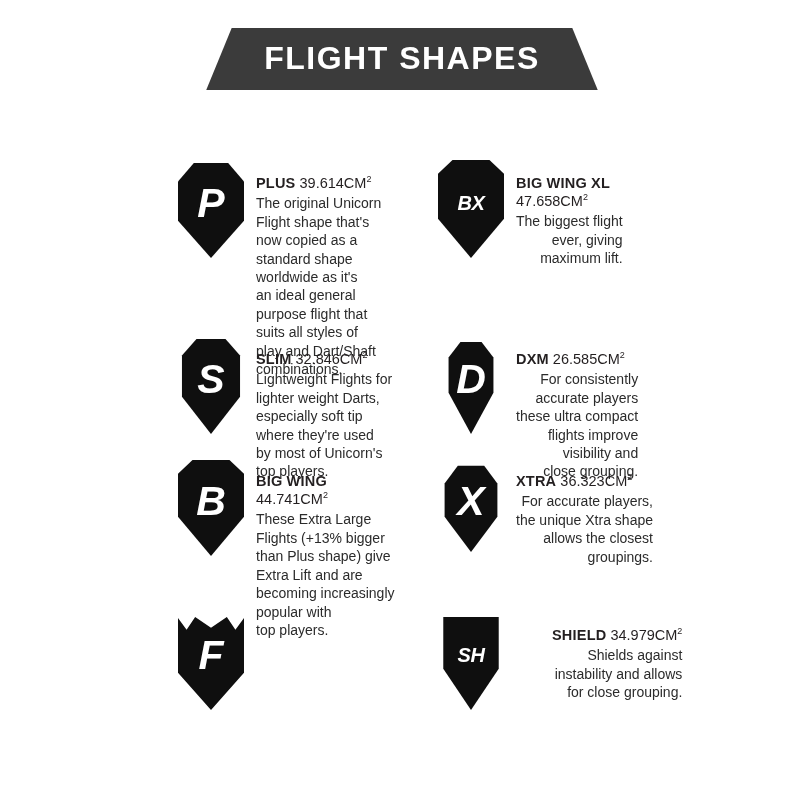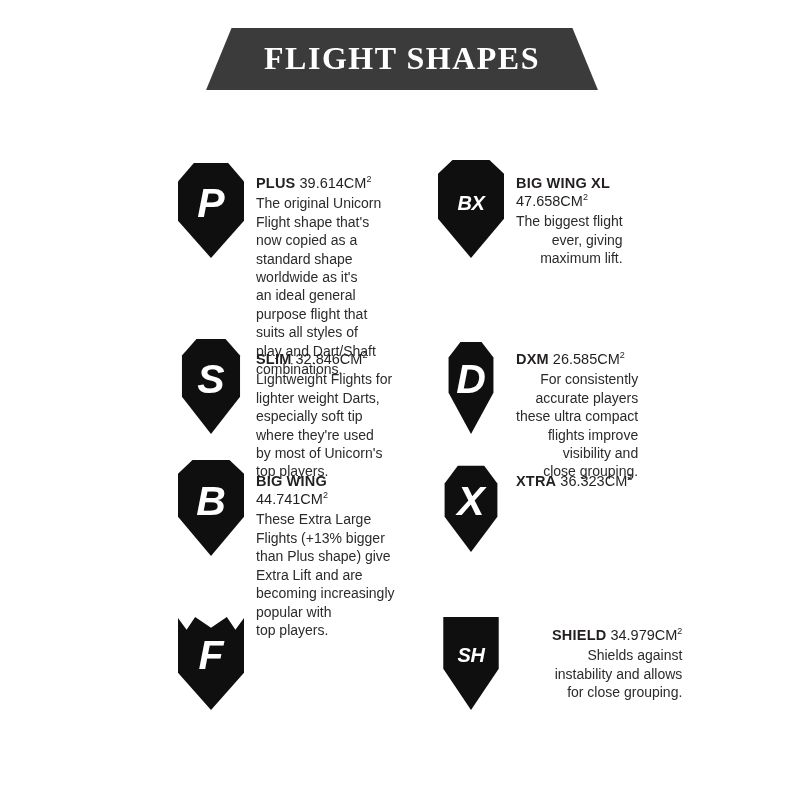--- a/index.html
+++ b/index.html
@@ -30,21 +30,21 @@
     color: #ffffff;
     padding: 14px 58px 16px 58px;
     clip-path: polygon(6.5% 0%, 93.5% 0%, 100% 100%, 0% 100%);
     -webkit-clip-path: polygon(6.5% 0%, 93.5% 0%, 100% 100%, 0% 100%);
   }
   .banner-title {
     font-size: 32px;
     font-weight: bold;
     letter-spacing: 1.5px;
     line-height: 1;
-    font-family: Liberation Serif, serif;
+    font-family: Liberation Sans, sans-serif;
   }
 
   
   .grid {
     position: absolute;
     top: 150px;
     left: 0;
     width: 804px;
   }
   .col {
@@ -254,20 +254,24 @@
         </div>
       </div>
       <div class="item" style="position: absolute; top: 308px;">
         <div class="shape-holder">
           <div class="shape shape-xtra">
             <span class="letter letter-1">X</span>
           </div>
         </div>
         <div class="text-block">
           <div class="title-line"><span class="name">XTRA</span> <span class="area">36.323CM</span><sup class="cm">2</sup></div>
+          <div class="desc wide">For accurate players,
+the unique Xtra shape
+allows the closest
+groupings.</div>
         </div>
       </div>
       <div class="item" style="position: absolute; top: 462px; gap: 36px;">
         <div class="shape-holder">
           <div class="shape shape-shield">
             <span class="letter letter-2">SH</span>
           </div>
         </div>
         <div class="text-block">
           <div class="title-line"><span class="name">SHIELD</span> <span class="area">34.979CM</span><sup class="cm">2</sup></div>

